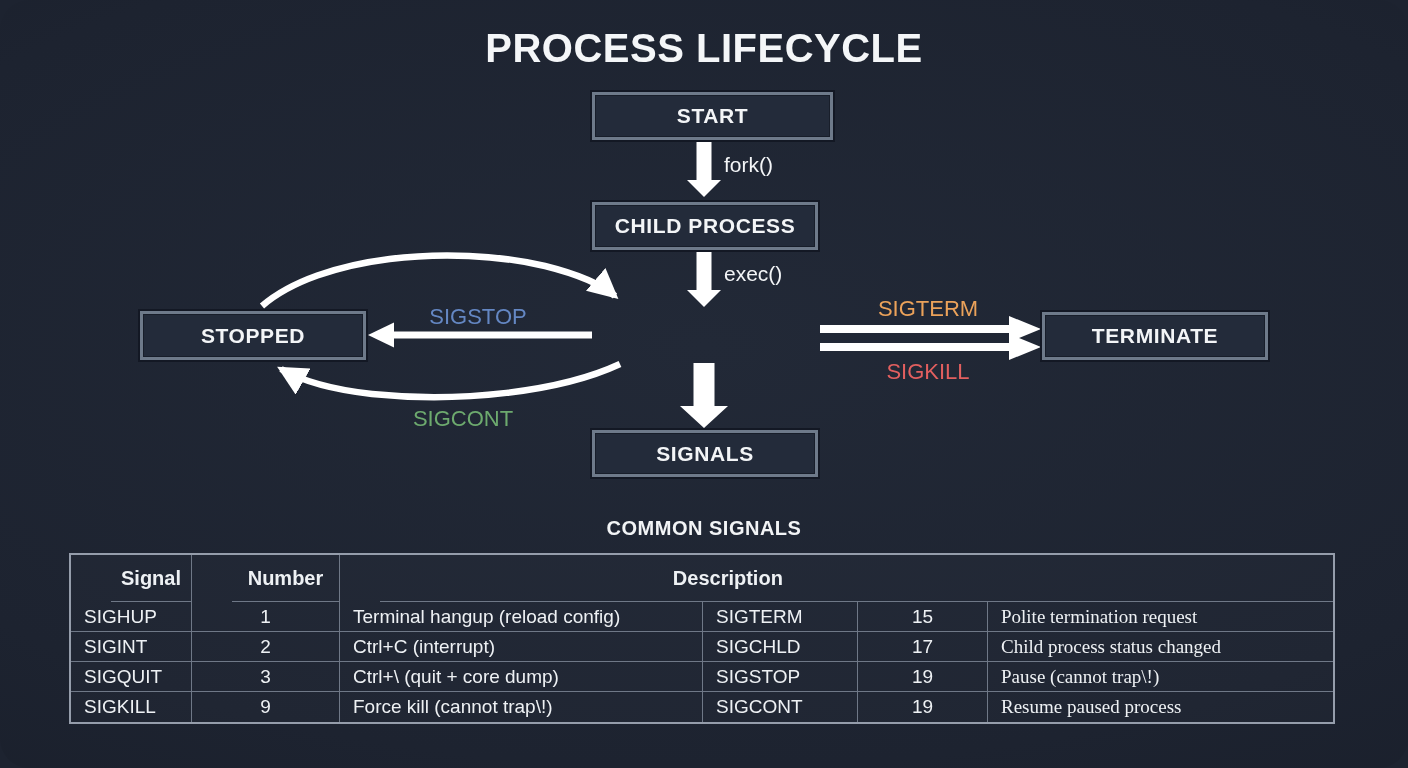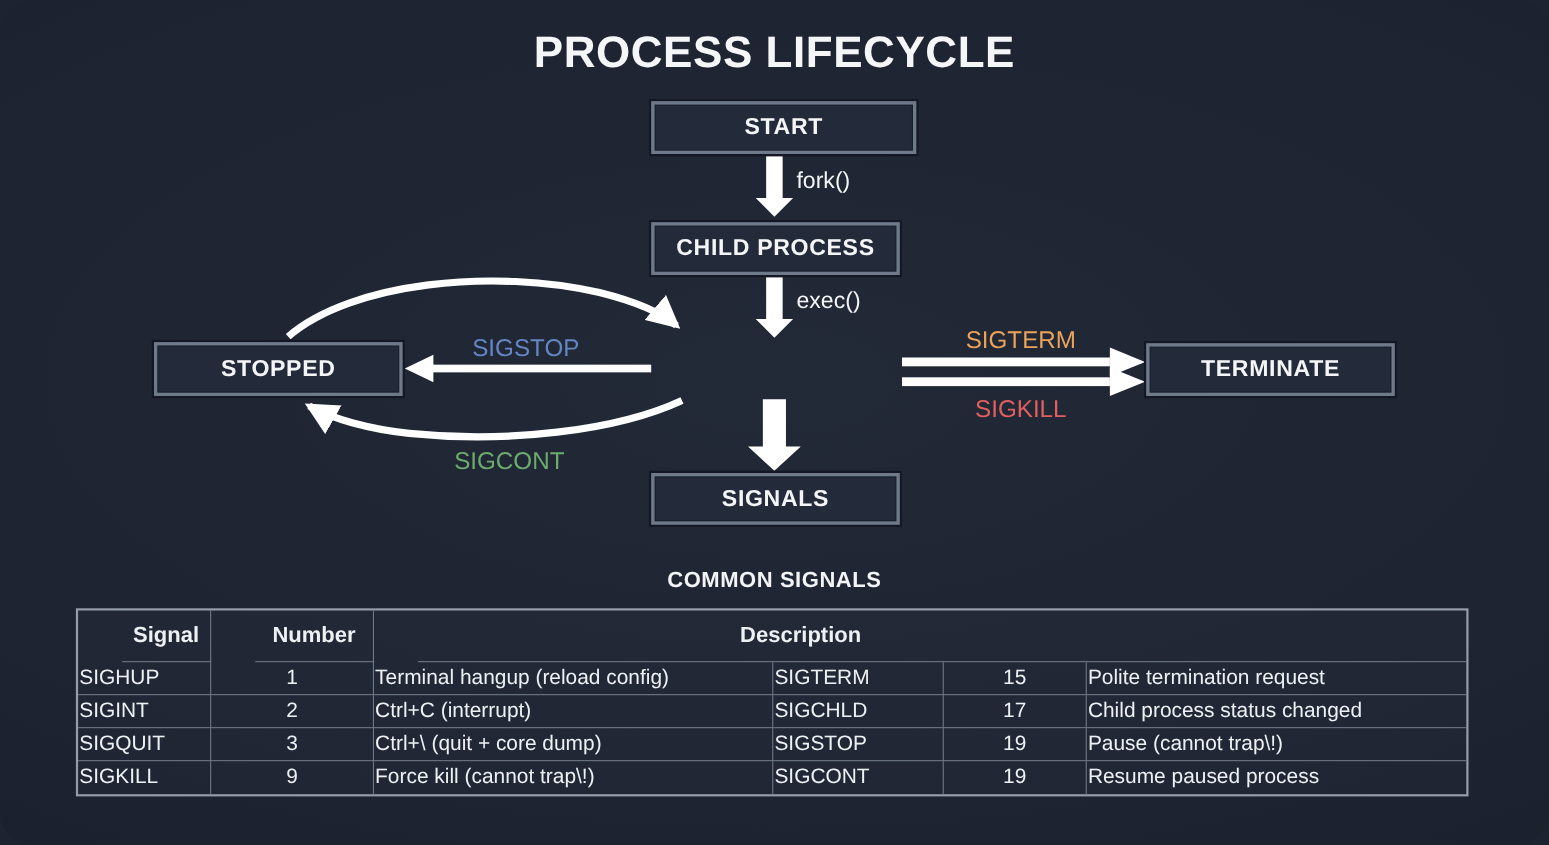--- a/index.html
+++ b/index.html
@@ -52,23 +52,23 @@
     border-right:1px solid #6f7887;
     border-bottom:1px solid #6f7887;
     overflow:hidden;white-space:nowrap;
   }
   .hd{font-weight:bold;font-size:20px;justify-content:center;margin-left:40px;}
   .hspan{grid-column:3/7;position:relative;border-right:none;}
   .hspan .inner{
     position:absolute;left:36.5%;top:50%;transform:translate(-50%,-50%);
     font-weight:bold;font-size:20px;
   }
-  .sig,.desc{padding-left:1px;}
+  .sig,.desc{padding-left:13px;}
   .num{justify-content:center;padding-left:0;}
-  .cl{border-right:none;}
+  .cl{border-right:none;font-family:Liberation Serif, serif;}
   .rl{border-bottom:none;}
 </style>
 </head>
 <body>
 
 <div class="stage">
 
   <h1 class="title">PROCESS LIFECYCLE</h1>
 
   <svg class="arrows" width="1408" height="768" viewBox="0 0 1408 768">

